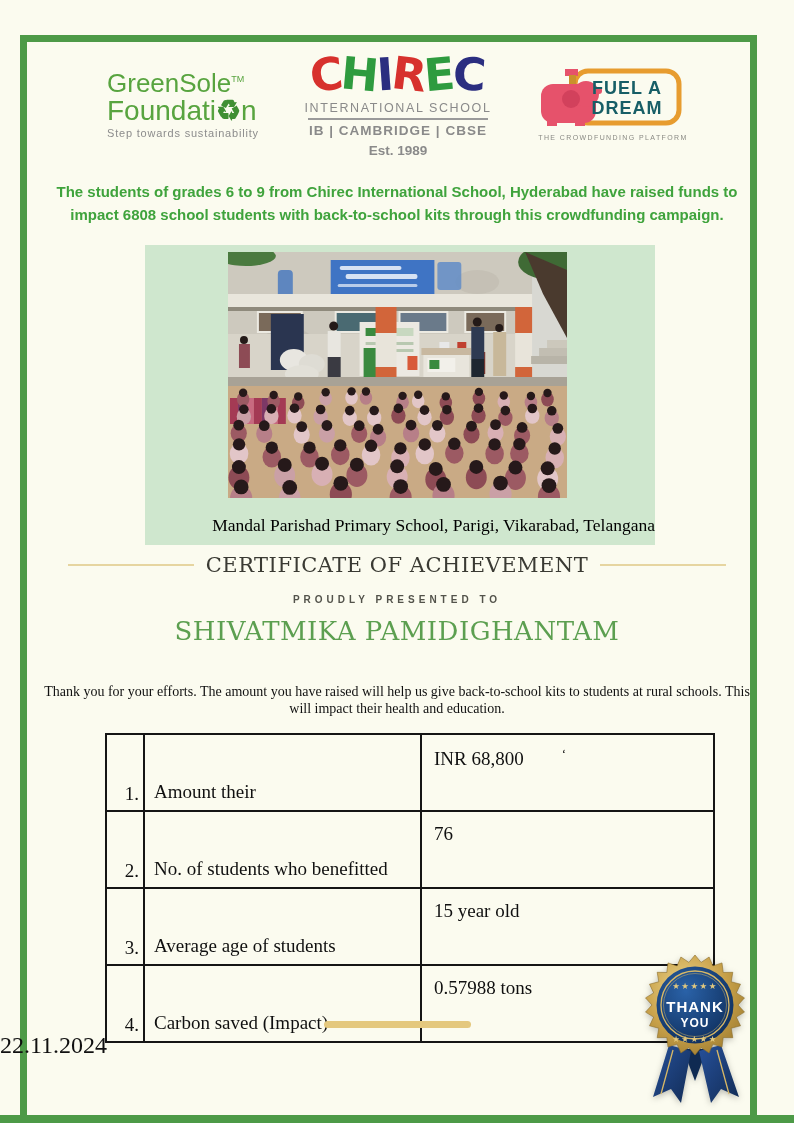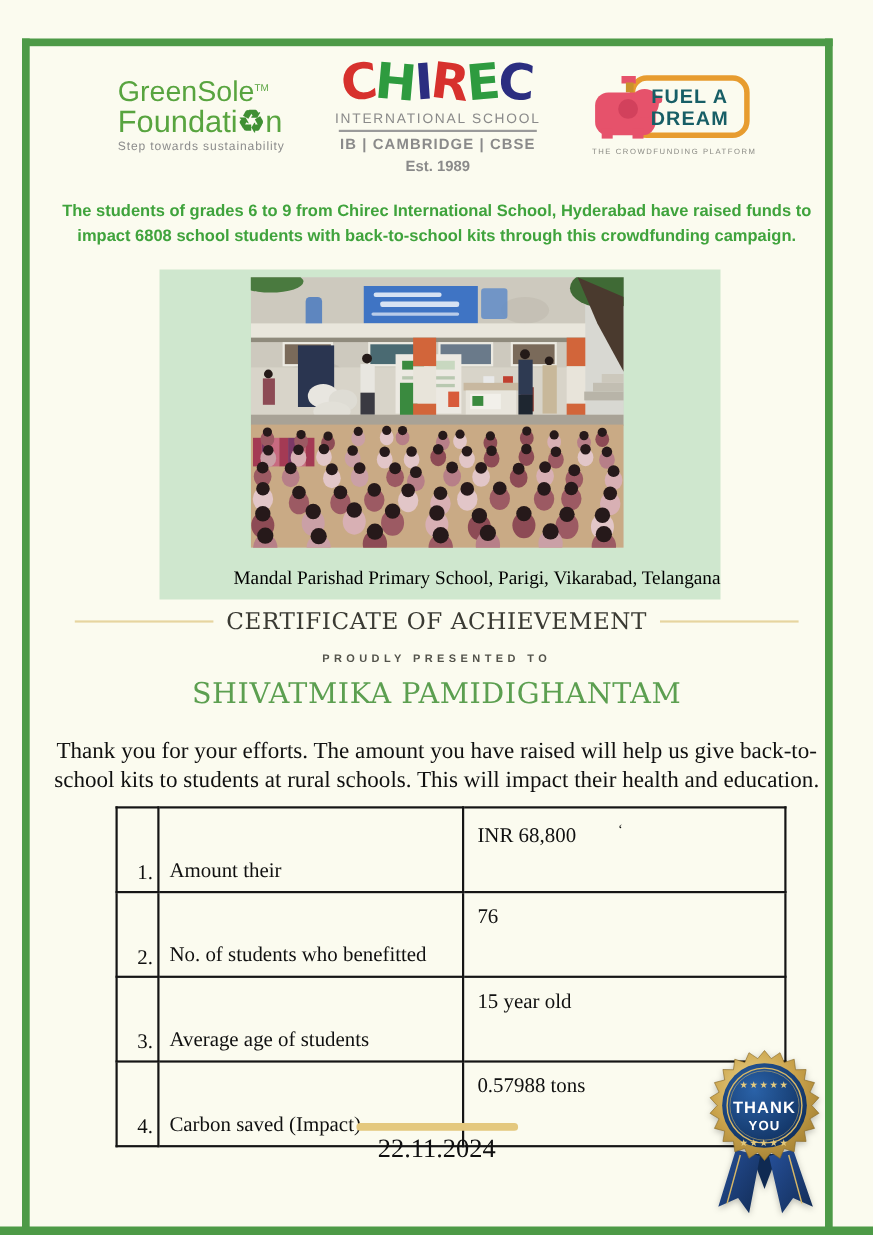--- a/index.html
+++ b/index.html
@@ -44,41 +44,41 @@
   
   .title-row{position:absolute;top:553px;left:0;right:0;display:flex;align-items:center;
              justify-content:center;gap:12px;z-index:3;}
   .title-row h1{margin:0;font-family:"DejaVu Serif",serif;font-weight:500;font-size:21px;
                 letter-spacing:.5px;color:#3A3A33;}
   .rule{display:inline-block;width:126px;height:2px;background:#E6D5A0;}
   .presented{position:absolute;top:594px;left:0;right:0;text-align:center;font-size:10px;
              font-weight:600;letter-spacing:4px;color:#53534B;z-index:3;}
   .recipient{position:absolute;top:616px;left:0;right:0;text-align:center;
              font-family:"DejaVu Serif",serif;font-size:26px;letter-spacing:.5px;color:#5C9F50;z-index:3;}
-  .body-text{position:absolute;top:669px;left:30px;right:30px;margin:0;text-align:center;
-             font-family:"Liberation Serif",serif;font-size:21px;line-height:1.24;color:#101010;z-index:3;}
+  .body-text{position:absolute;top:669px;left:30px;right:30px;margin:14px;text-align:center;
+             font-family:"Liberation Serif",serif;font-size:14px;line-height:1.24;color:#101010;z-index:3;}
 
   
   .stats{position:absolute;left:105px;top:733px;width:610px;border-collapse:collapse;z-index:3;
          font-family:"Liberation Serif",serif;font-size:19px;color:#101010;table-layout:fixed;}
   .stats td{border:2px solid #151515;height:46px;}
   .c-num{width:38px;text-align:right;vertical-align:bottom;padding:0 4px 5px 0;}
   .c-label{width:277px;vertical-align:bottom;padding:0 0 7px 9px;}
   .c-value{vertical-align:top;padding:11px 0 18px 12px;}
   .mark{font-size:13px;vertical-align:super;margin-left:38px;}
 
   
   .badge{position:absolute;left:639px;top:953px;width:112px;height:152px;z-index:6;
          filter:drop-shadow(0 2px 3px rgba(0,0,0,.25));}
   .badge svg{display:block;width:112px;height:152px;}
 
   
   .date-bar{position:absolute;left:324px;top:1021px;width:147px;height:7px;border-radius:4px;
             background:#E4C87E;z-index:3;}
-  .date{position:absolute;top:1032px;left:0;right:0;text-align:center;
+  .date{position:absolute;top:1032px;left:0;right:0;text-align:left;
         font-family:"Liberation Serif",serif;font-size:24px;color:#101010;z-index:3;}
 </style>
 </head>
 <body>
 
 <div class="page">
   <div class="frame"></div>
   <div class="bottom-band"></div>
 
   <div class="logos">

